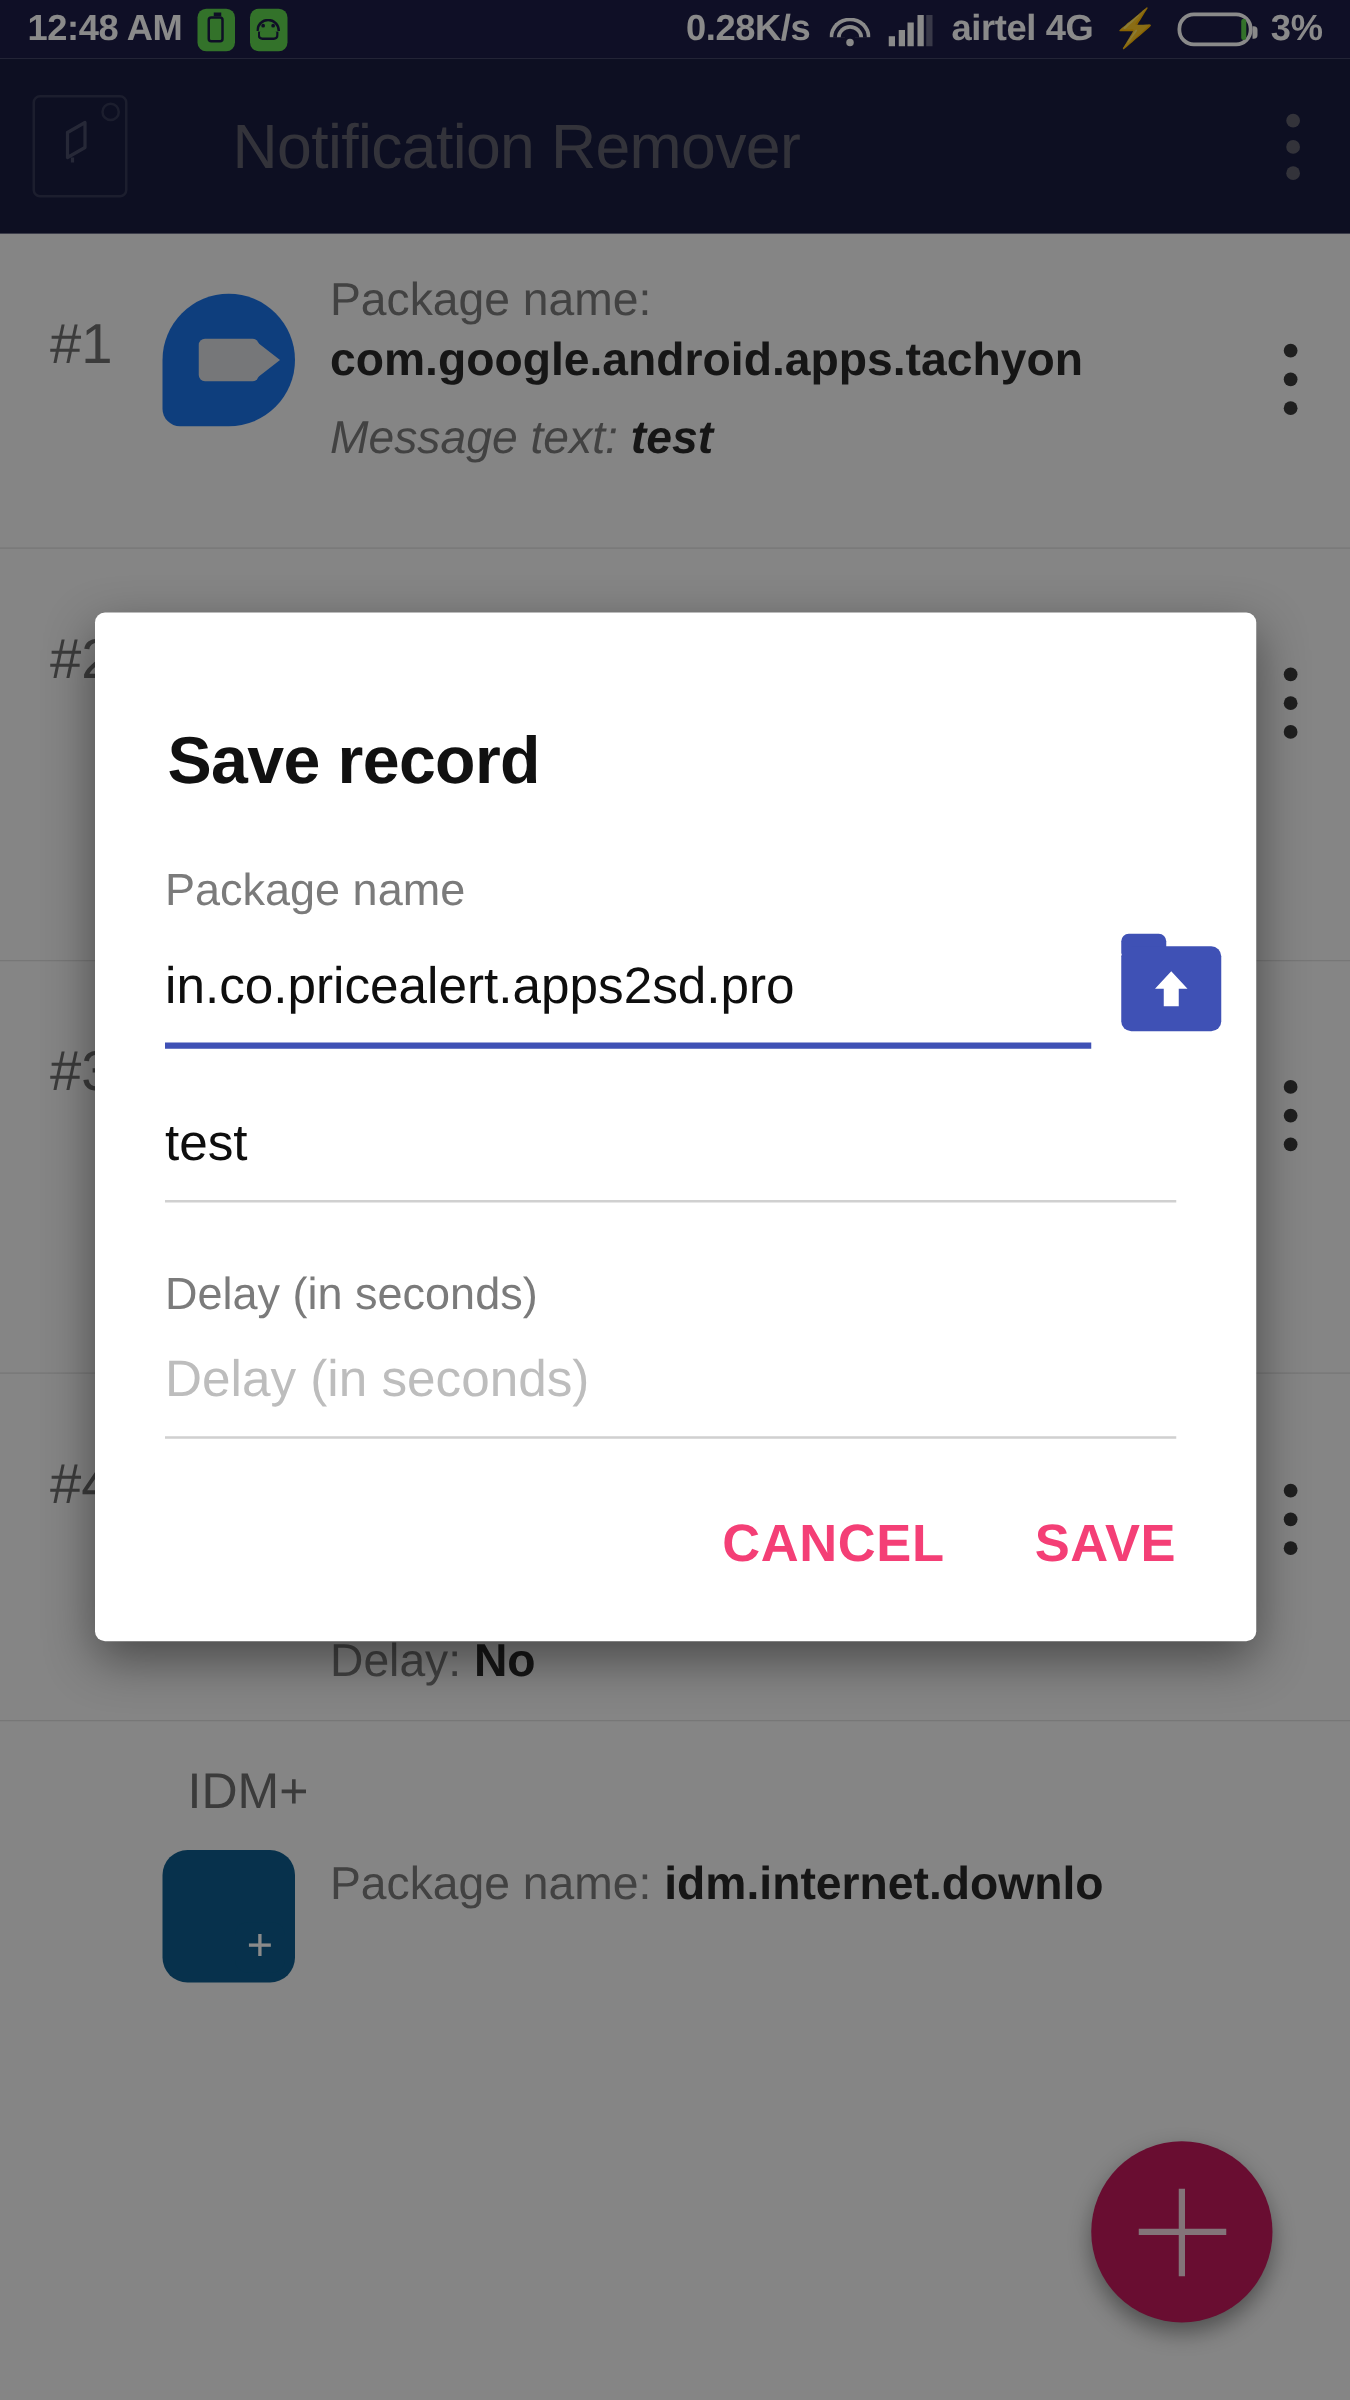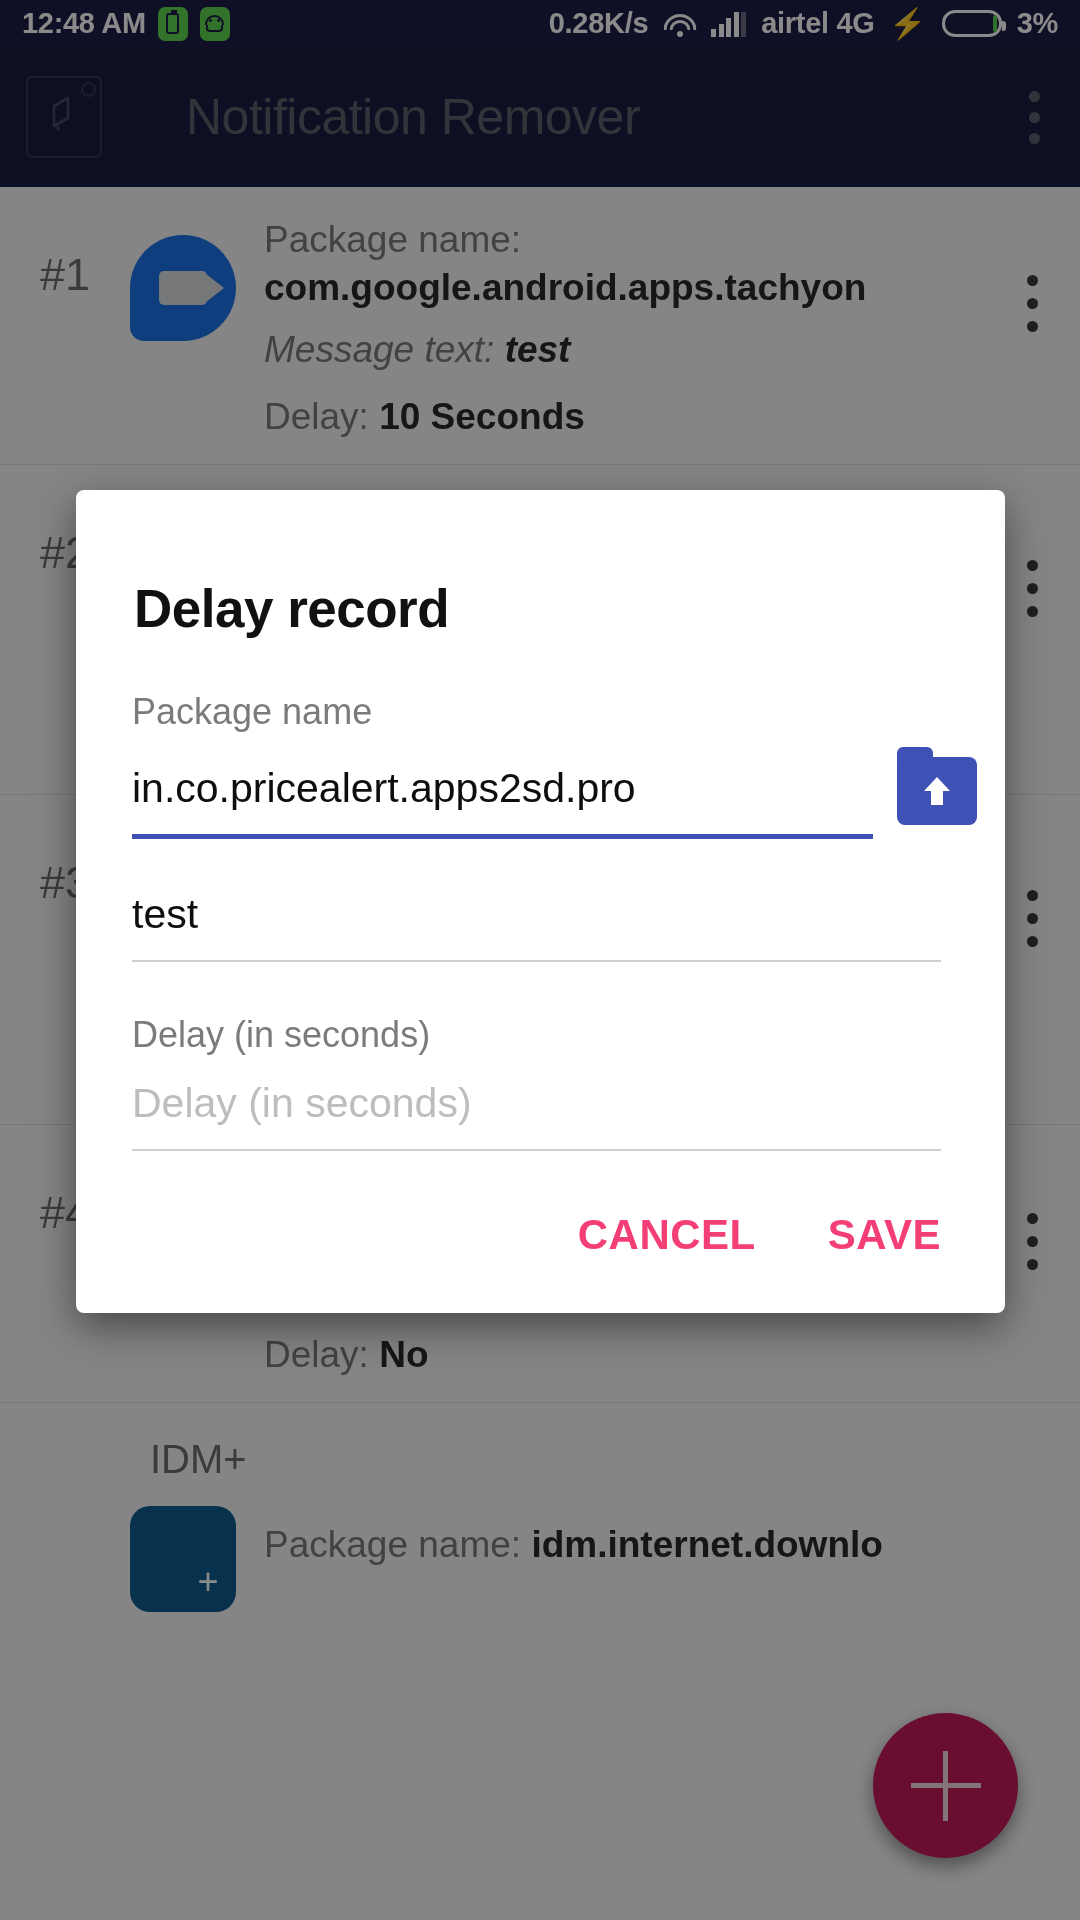--- a/index.html
+++ b/index.html
@@ -211,22 +211,20 @@
       <div class="ico">
         <div class="ic-duo">
             <span class="cam"></span>
           </div>
       </div>
       <div class="info">
         <div class="lbl"><span>Package name:</span></div>
         <div class="val">com.google.android.apps.tachyon</div>
         <div class="lbl" style="margin-top:14px;font-style:italic;"><span>Message text:</span>
           <b class="val">test</b></div>
-        <div class="lbl" style="margin-top:14px;"><span>Delay:</span>
-          <b class="val">10 Seconds</b></div>
       </div>
       <div class="dots">
           <i></i>
           <i></i>
           <i></i>
         </div>
     </div>
 
     <div class="row" style="min-height:330px;">
       <div class="num">#2</div>
@@ -285,35 +283,35 @@
     <div class="approw">IDM+</div>
 
     <div class="row" style="border-bottom:none; min-height:120px; padding-top:10px;">
       <div class="num"></div>
       <div class="ico" style="margin-top:4px;">
         <div class="ic-idm">
             <span class="plus">+</span>
           </div>
       </div>
       <div class="info">
-        <div class="lbl" style="margin-top:16px;"><span>Package name:</span>
+        <div class="lbl" style="margin-top:4px;"><span>Package name:</span>
           <b class="val">idm.internet.downlo</b></div>
       </div>
     </div>
 
   </div>
 
   <div class="fab">
     <span class="pl"></span>
   </div>
 
   <div class="scrim"></div>
 
   <div class="dialog">
-    <div class="dlg-title">Delay record</div>
+    <div class="dlg-title">Save record</div>
 
     <div class="field">
       <div class="f-label">Package name</div>
       <div class="f-inputline">
         <div style="flex:1;">
           <div class="f-input">in.co.pricealert.apps2sd.pro</div>
           <div class="underline focused"></div>
         </div>
         <div class="folder-btn">
           <span class="tab"></span>

